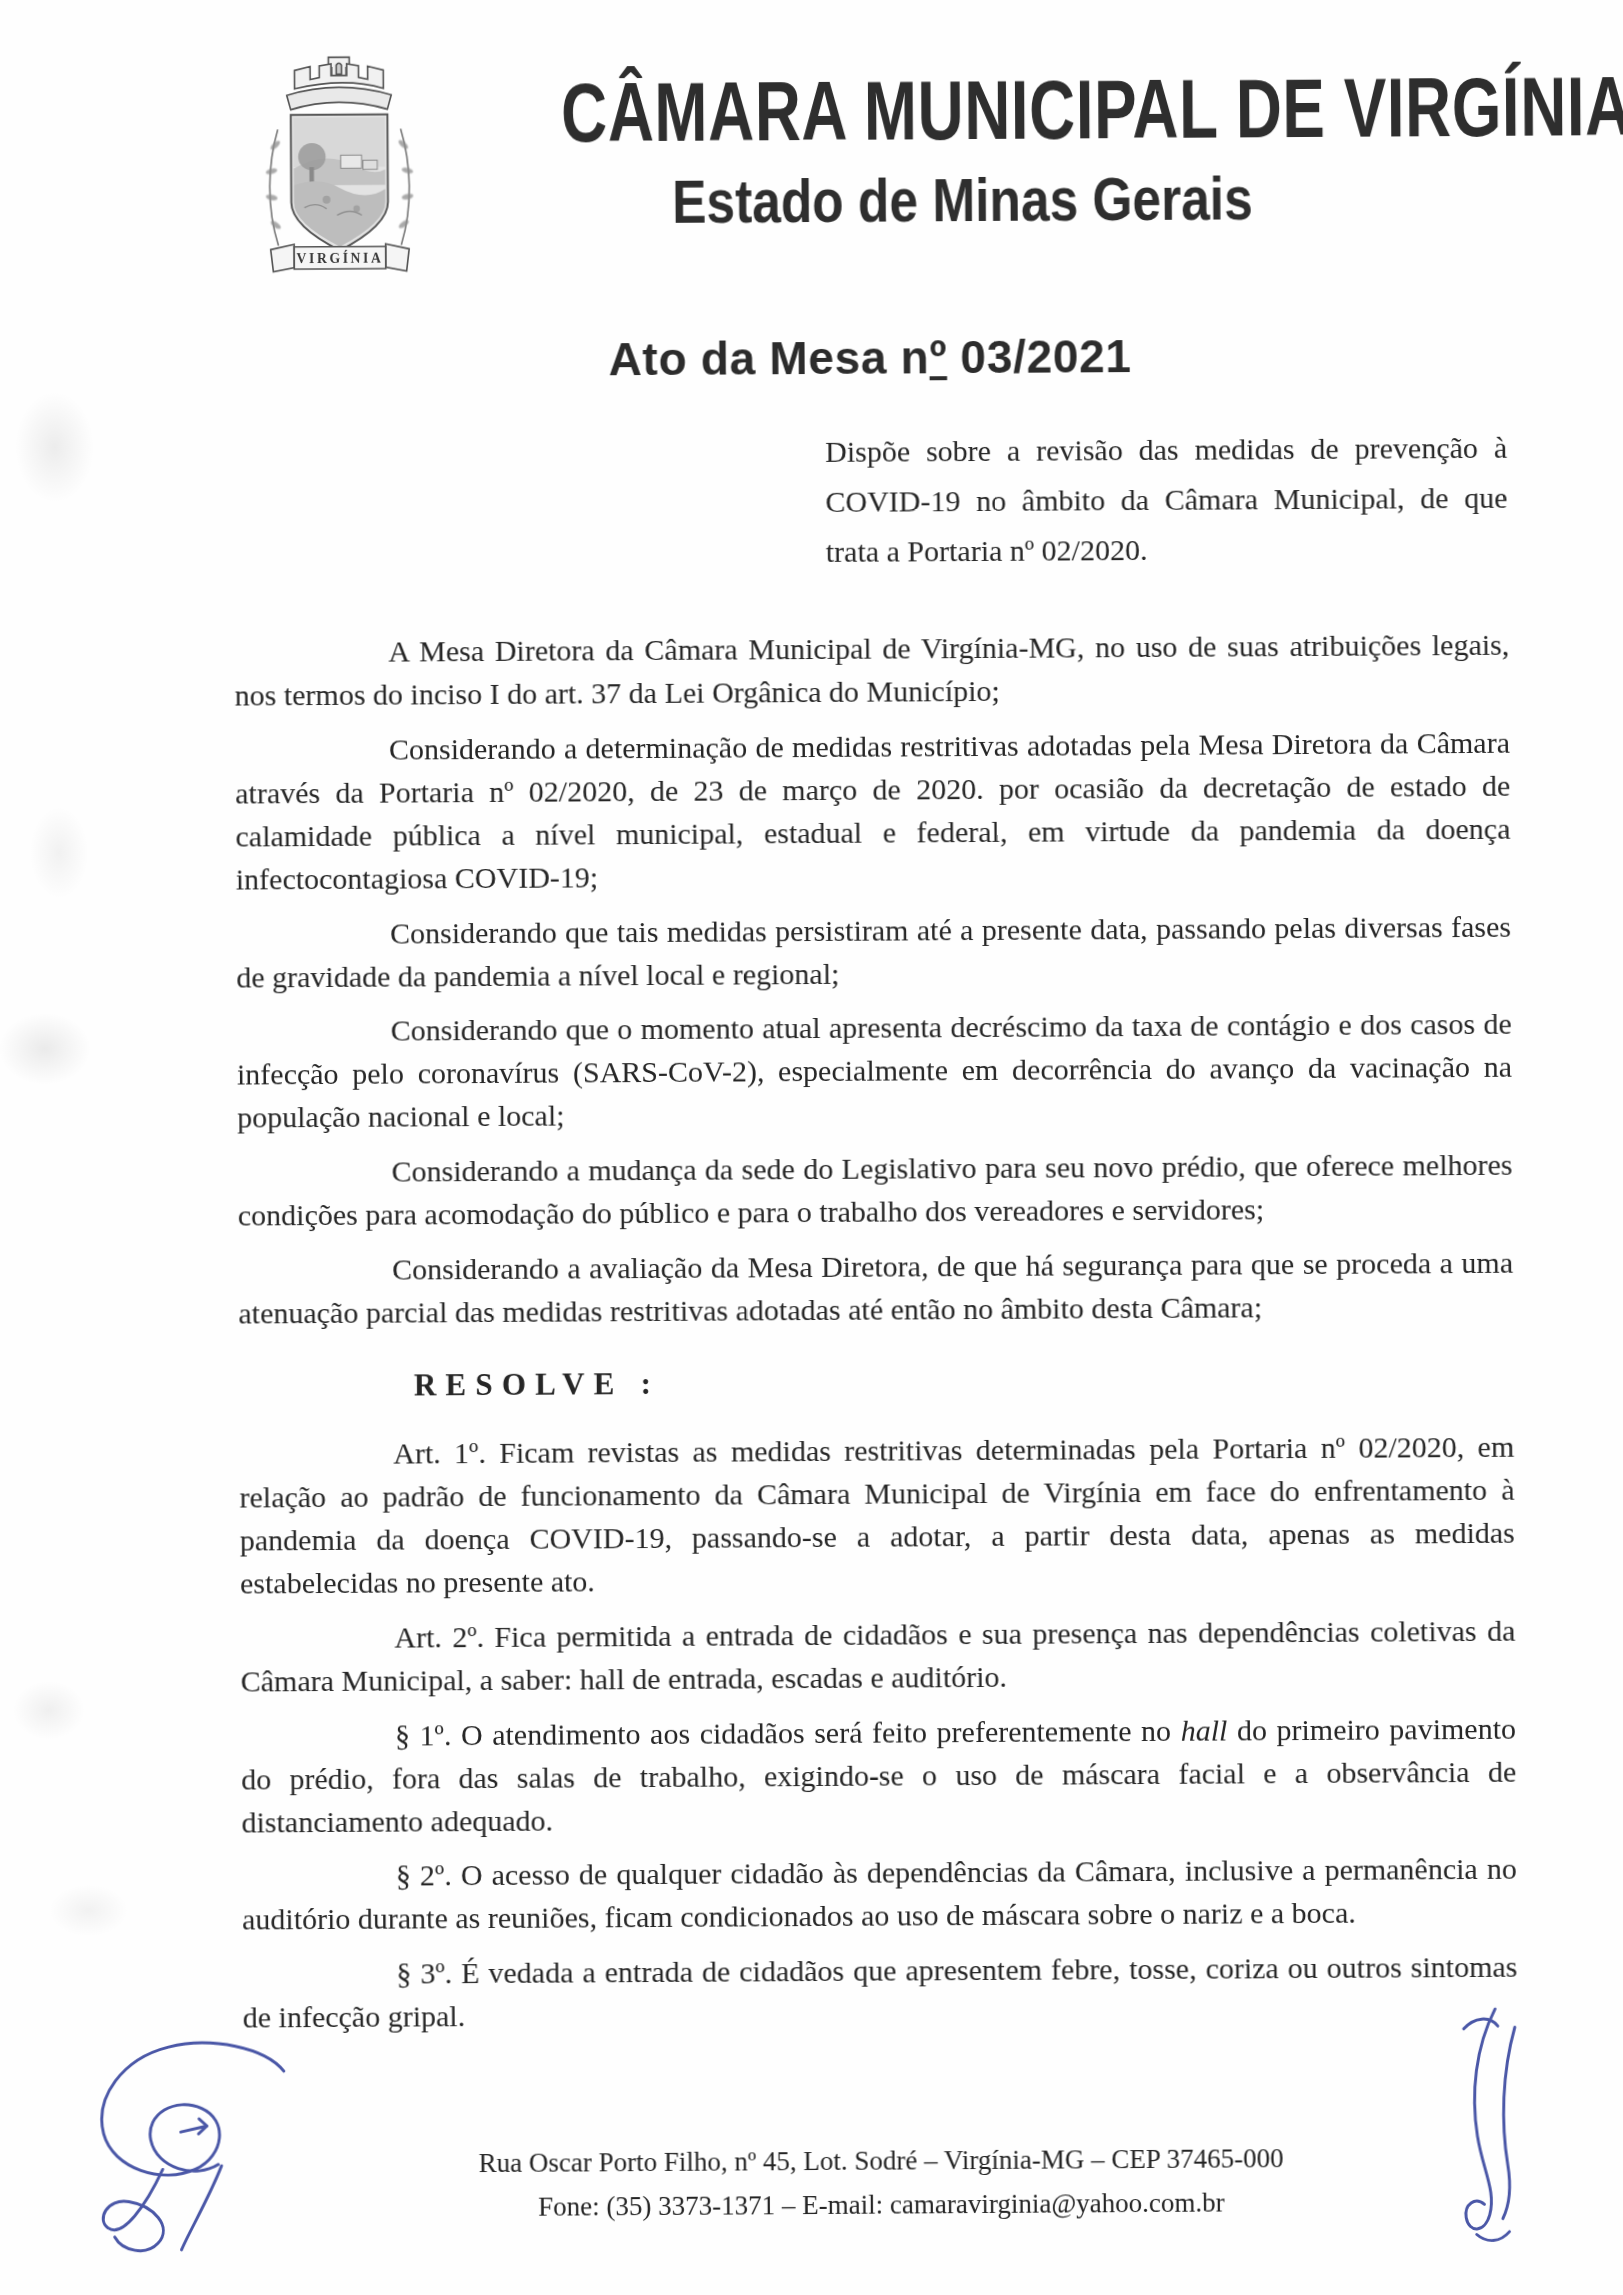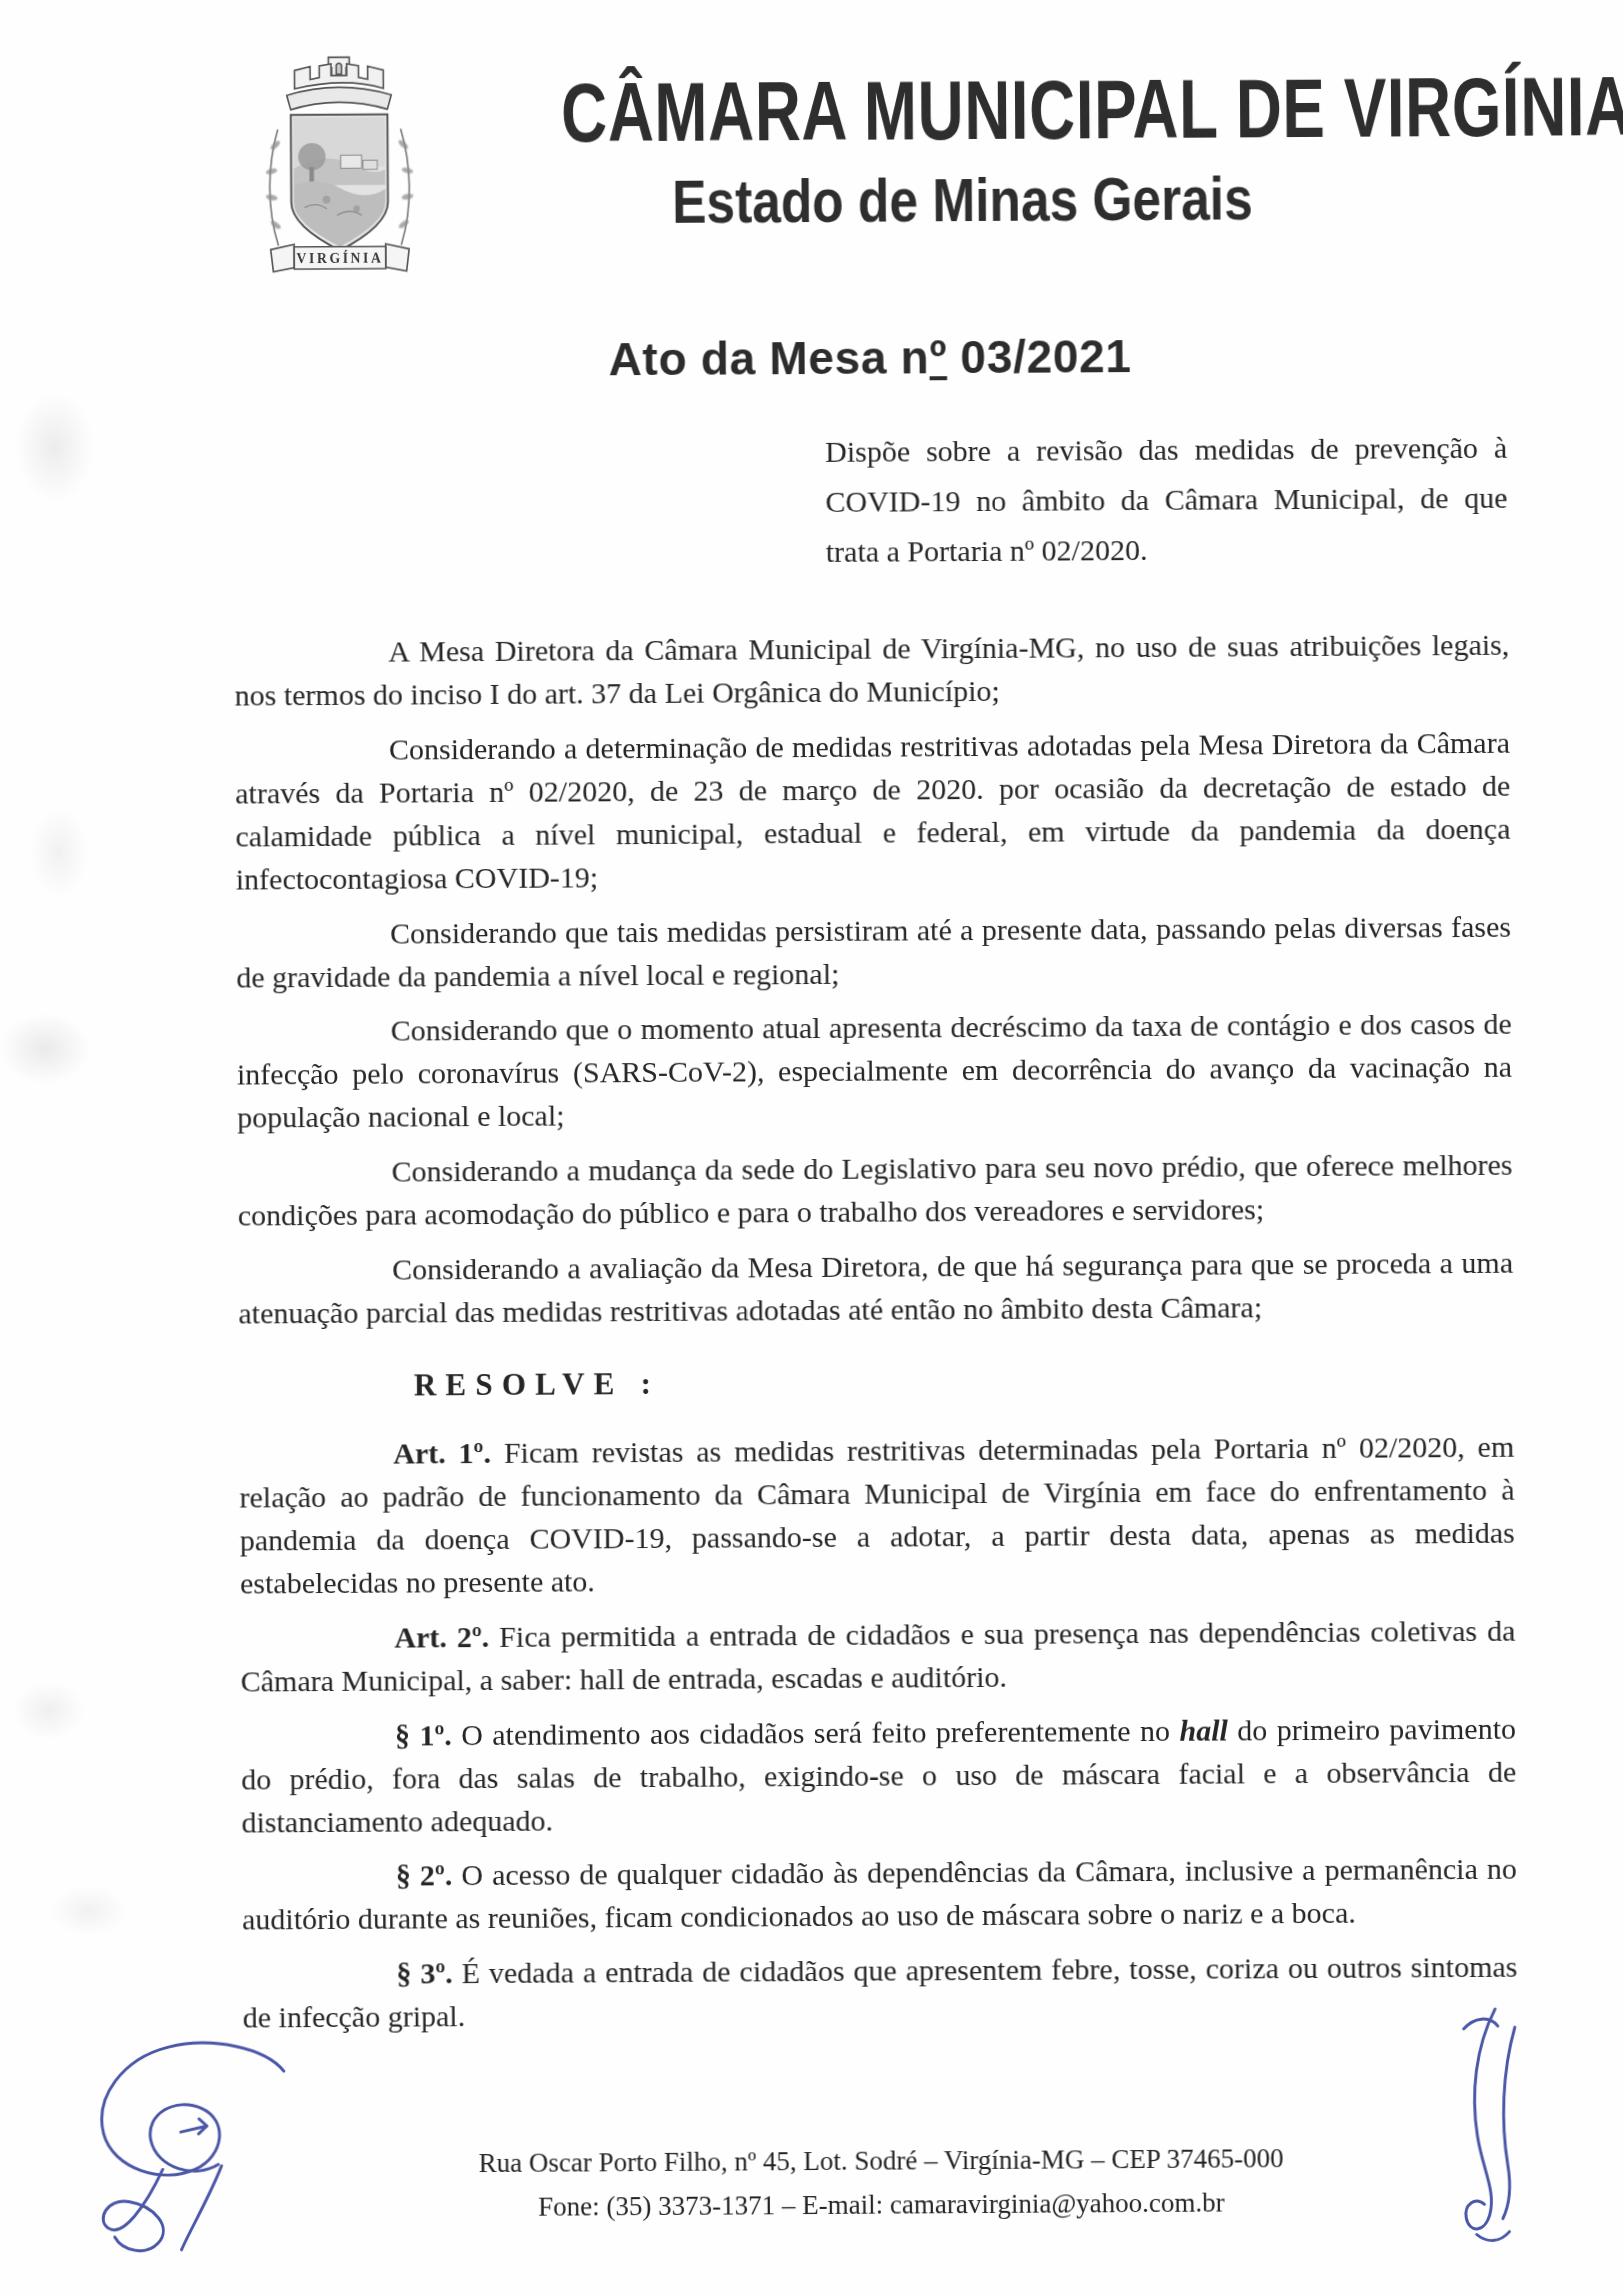--- a/index.html
+++ b/index.html
@@ -25,22 +25,22 @@
   .title{margin-top:331px;text-align:center;
     font-family:"Liberation Sans",sans-serif;font-weight:bold;
     font-size:46px;letter-spacing:0.7px;color:#2c2c2c;}
   .title .ord{text-decoration:underline;}
   .ementa{margin:42px 0 0 592px;width:682px;text-align:justify;
     font-size:30px;line-height:50px;}
   .bodytext{margin-top:50px;font-size:30px;line-height:43px;}
   p.par{margin:0 0 11.8px 0;text-align:justify;text-indent:154px;}
   p.resolve{margin:30px 0 25px 0;text-indent:175px;font-weight:bold;
     letter-spacing:9.2px;font-size:31px;}
-  b.lead{font-weight:bold;}
-  .ital{font-style:italic;font-weight:bold;}
+  b.lead{font-weight:normal;}
+  .ital{font-style:italic;}
 
   
   .footer{position:absolute;left:232px;top:2139px;width:1275px;
     text-align:center;font-size:27px;line-height:44px;color:#242424;}
 
   
   .sig{position:absolute;}
   .sig-left{left:71px;top:2030px;width:223px;height:229px;}
   .sig-right{left:1424px;top:2004px;width:105px;height:262px;}
 

